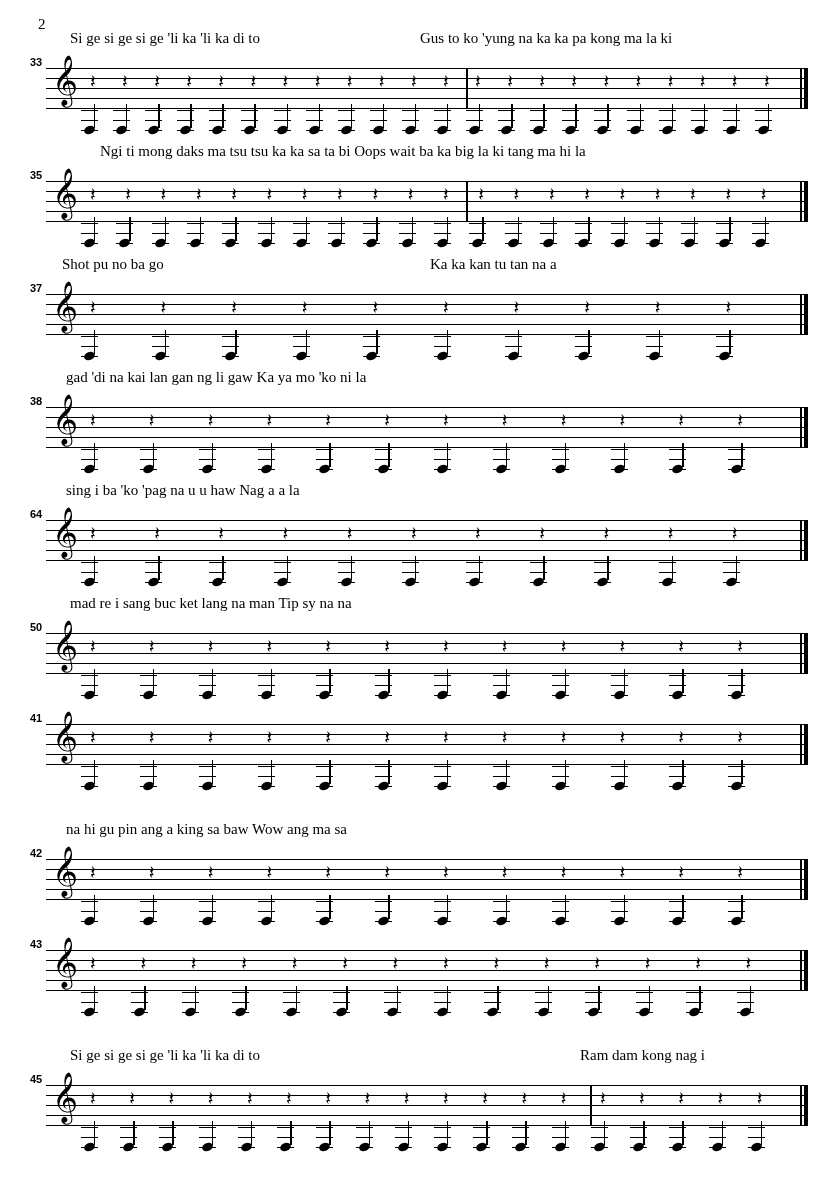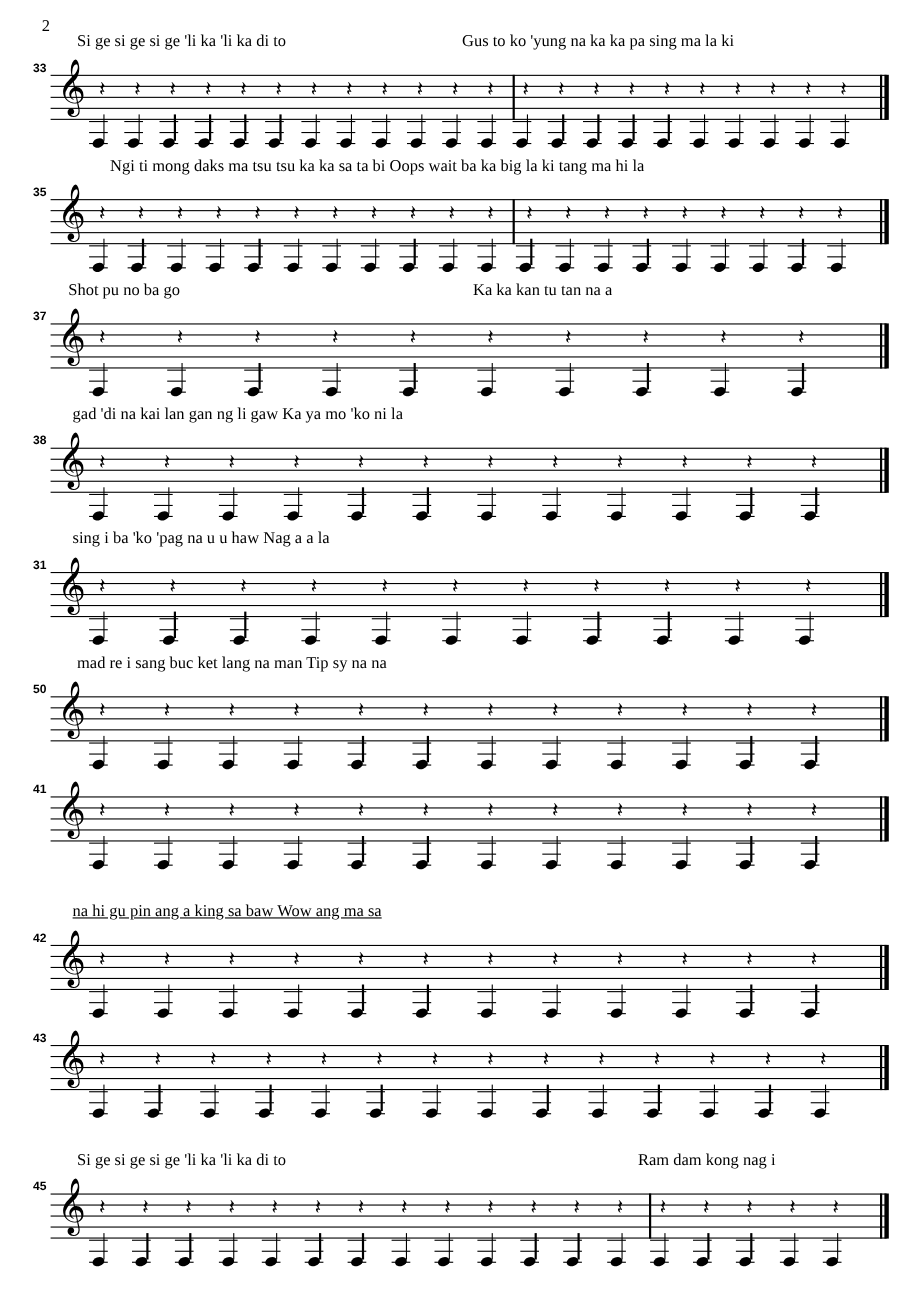--- a/index.html
+++ b/index.html
@@ -31,21 +31,21 @@
 <body>
 
 <div class="page">
 
   <div class="page-num">2</div>
 
   <div id="systems-root">
       <div class="system" style="position: absolute; left: 0px; top: 30px; width: 835px; height: 113px;">
         <div class="lyric-row">
           <div class="lyric" style="left: 70px;">Si ge  si ge  si ge   'li ka  'li ka  di to</div>
-          <div class="lyric" style="left: 420px;">Gus to ko  'yung na ka ka pa sing ma la ki</div>
+          <div class="lyric" style="left: 420px;">Gus to ko  'yung na ka ka pa kong ma la ki</div>
         </div>
         <div class="staff-wrap">
           <div class="measure-num">33</div>
           <div class="staff">
             <div class="ln"></div>
             <div class="ln"></div>
             <div class="ln"></div>
             <div class="ln"></div>
             <div class="ln"></div>
           </div>
@@ -489,21 +489,21 @@
           <div class="ledger" style="left: 728.167px; top: 58px;"></div>
           <div class="ledger" style="left: 728.167px; top: 68px;"></div>
           <div class="ledger" style="left: 728.167px; top: 78px;"></div>
         </div>
       </div>
       <div class="system" style="position: absolute; left: 0px; top: 482px; width: 835px; height: 113px;">
         <div class="lyric-row">
           <div class="lyric" style="left: 66px;">sing       i     ba   'ko  'pag  na     u      u    haw      Nag    a      a      la</div>
         </div>
         <div class="staff-wrap">
-          <div class="measure-num">31</div>
+          <div class="measure-num">64</div>
           <div class="staff">
             <div class="ln"></div>
             <div class="ln"></div>
             <div class="ln"></div>
             <div class="ln"></div>
             <div class="ln"></div>
           </div>
           <div class="clef">𝄞</div>
           <div class="endbar" style="left: 800px;"></div>
           <div class="rest" style="left: 90px; top: 20px;">𝄽</div>
@@ -744,21 +744,21 @@
           <div class="rest" style="left: 737.167px; top: 20px;">𝄽</div>
           <div class="notehead" style="left: 731.167px; top: 74px;"></div>
           <div class="stem" style="left: 741.167px; top: 52px; height: 24px;"></div>
           <div class="ledger" style="left: 728.167px; top: 58px;"></div>
           <div class="ledger" style="left: 728.167px; top: 68px;"></div>
           <div class="ledger" style="left: 728.167px; top: 78px;"></div>
         </div>
       </div>
       <div class="system" style="position: absolute; left: 0px; top: 821px; width: 835px; height: 113px;">
         <div class="lyric-row">
-          <div class="lyric" style="left: 66px; text-decoration: underline;">na      hi     gu   pin   ang    a    king   sa   baw         Wow   ang   ma     sa</div>
+          <div class="lyric" style="left: 66px;">na      hi     gu   pin   ang    a    king   sa   baw         Wow   ang   ma     sa</div>
         </div>
         <div class="staff-wrap">
           <div class="measure-num">42</div>
           <div class="staff">
             <div class="ln"></div>
             <div class="ln"></div>
             <div class="ln"></div>
             <div class="ln"></div>
             <div class="ln"></div>
           </div>

